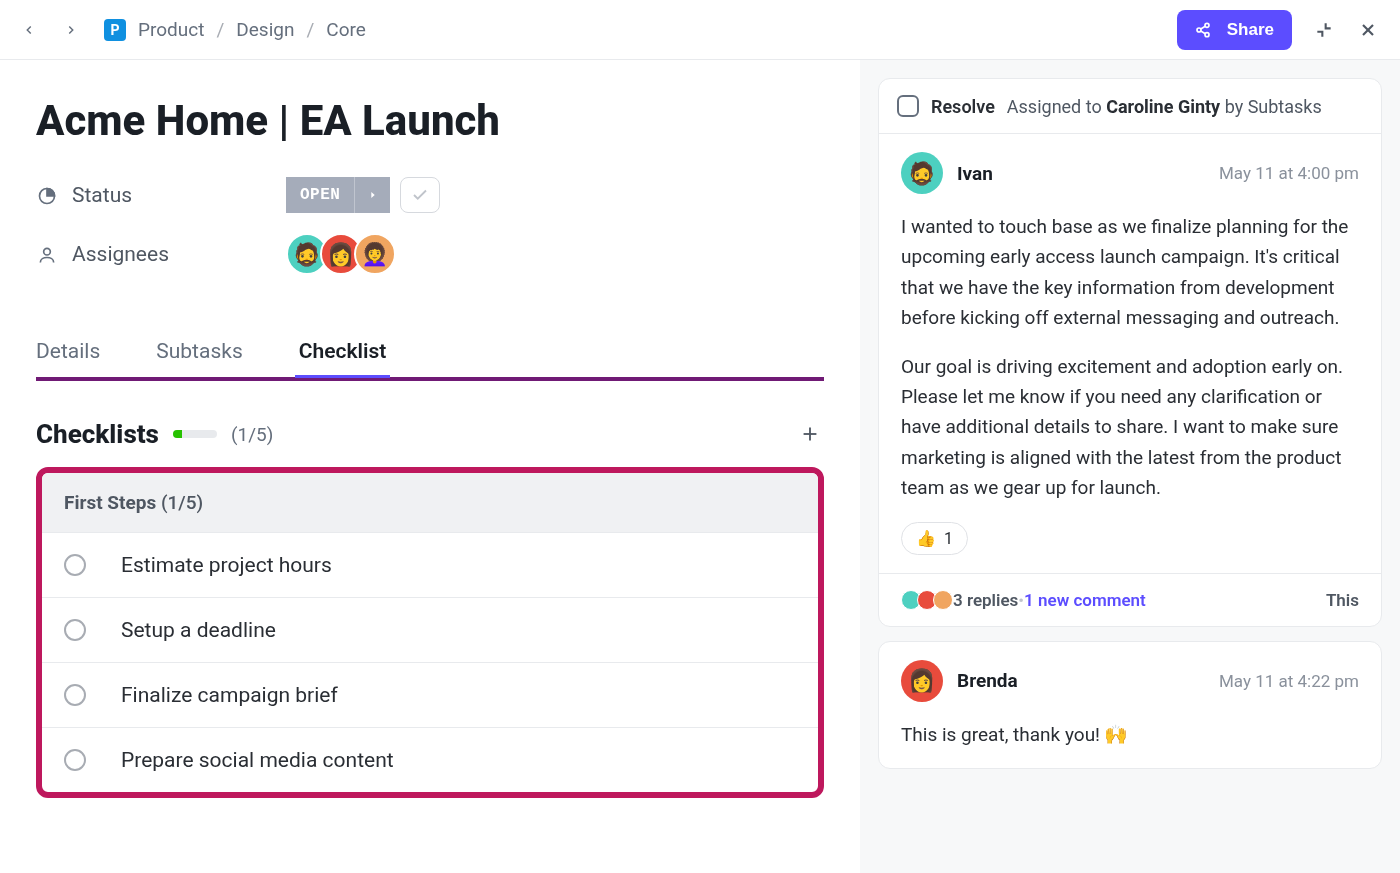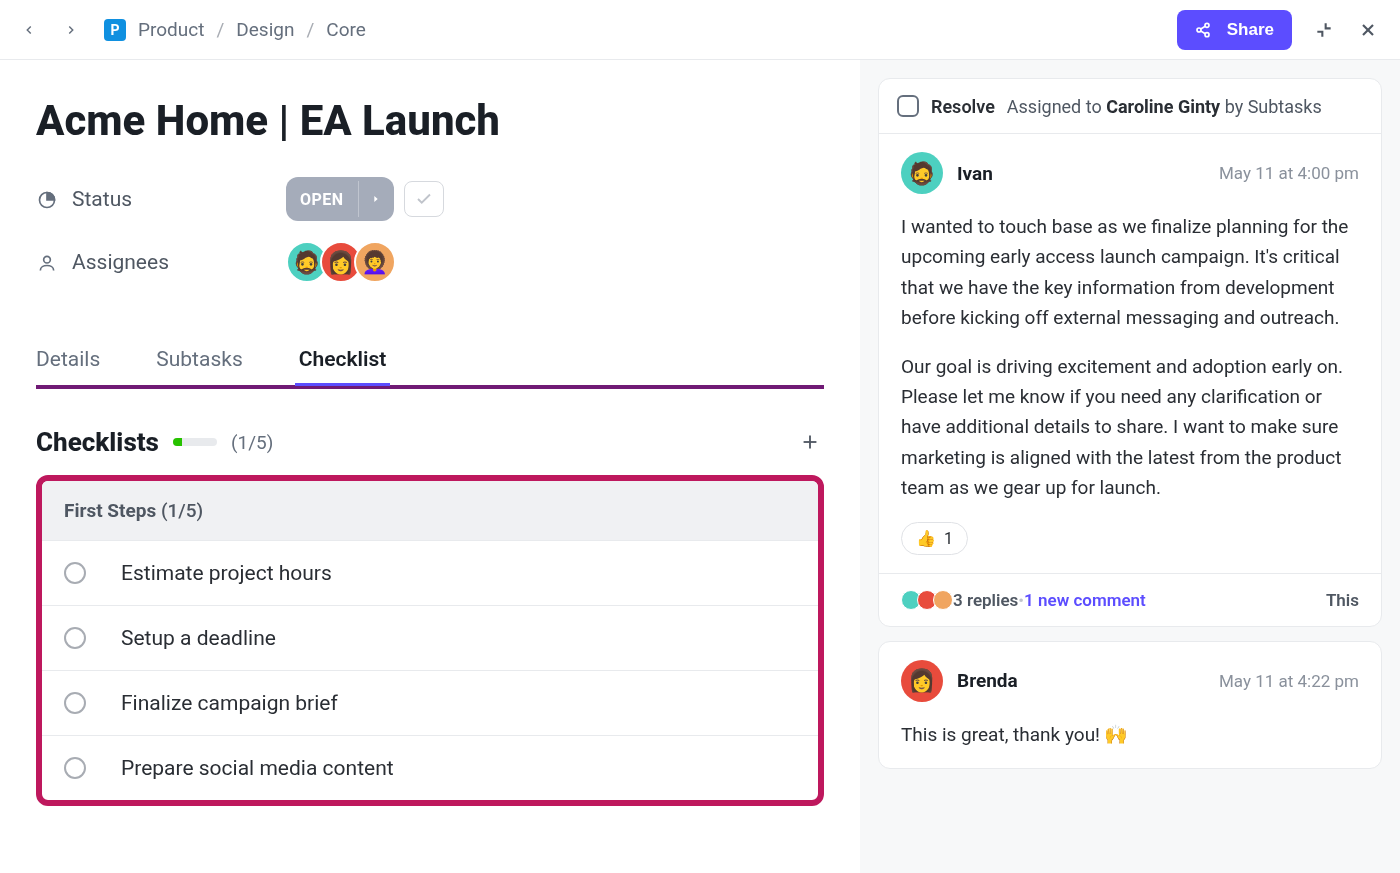--- a/index.html
+++ b/index.html
@@ -49,25 +49,26 @@
 .page-title { font-size: 42px; font-weight: 800; color: #1a1f26; margin-bottom: 32px; }
 
 .meta-row { display: flex; align-items: center; margin-bottom: 20px; }
 .meta-label { display: flex; align-items: flex-end; gap: 14px; width: 250px; color: #4f5762; font-size: 21px; }
 .meta-icon { width: 22px; height: 22px; display:flex; align-items:center; justify-content:center; }
 
 .status-group { display: flex; align-items: center; gap: 10px; }
 .status-btn {
   background: #a5acba;
   color: #fff;
-  border-radius: 12px;
+  border-radius: 0;
   display: flex;
   align-items: center;
   overflow: hidden;
-  height: 44px;
+  height: 36px;
+  font-family: Liberation Mono, monospace;
 }
 .status-text { padding: 0 14px; font-weight: 700; font-size: 16px; letter-spacing: 0.5px; }
 .status-arrow { width: 36px; height: 36px; border-left: 1px solid rgba(255,255,255,0.3); display:flex; align-items:center; justify-content:center; }
 .complete-btn {
   width: 40px; height: 36px;
   border: 1.5px solid #d6d9de;
   border-radius: 8px;
   display:flex; align-items:center; justify-content:center;
   cursor: pointer;
 }

